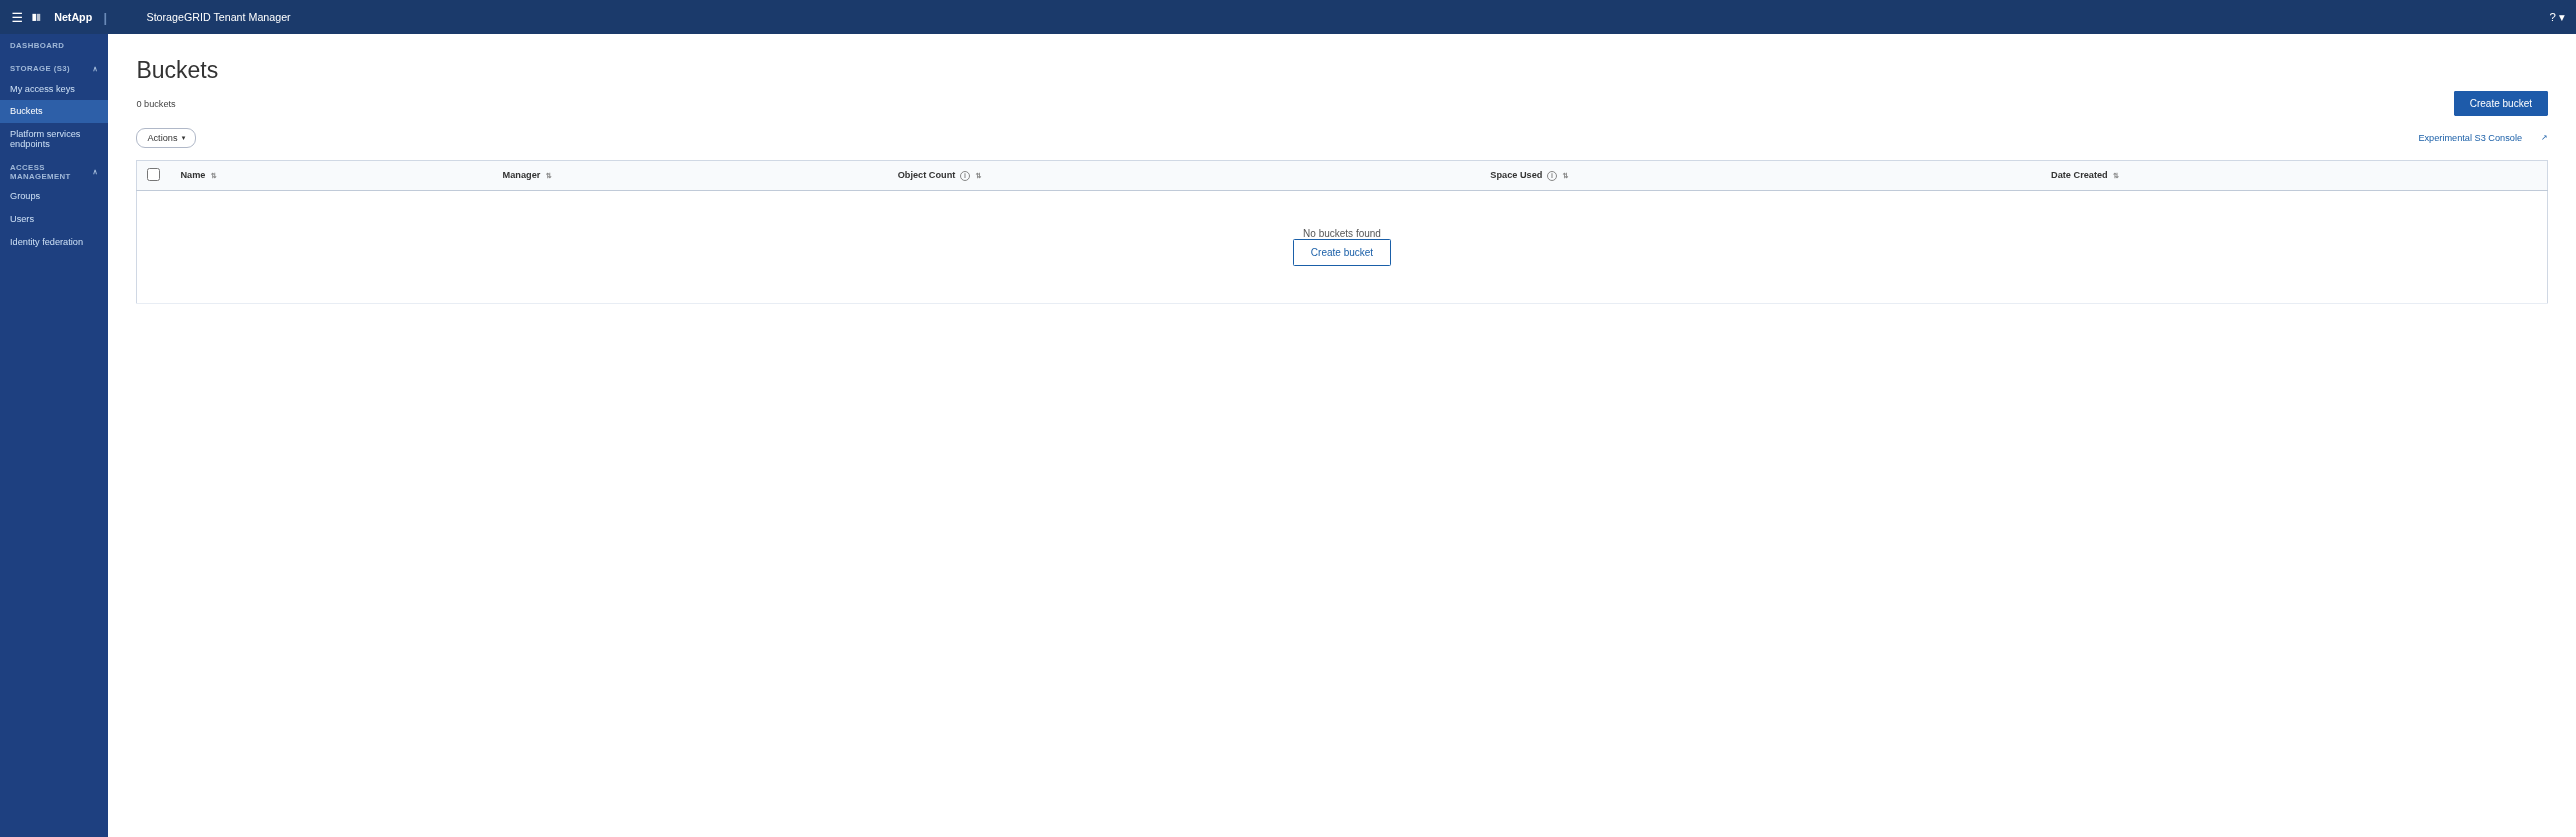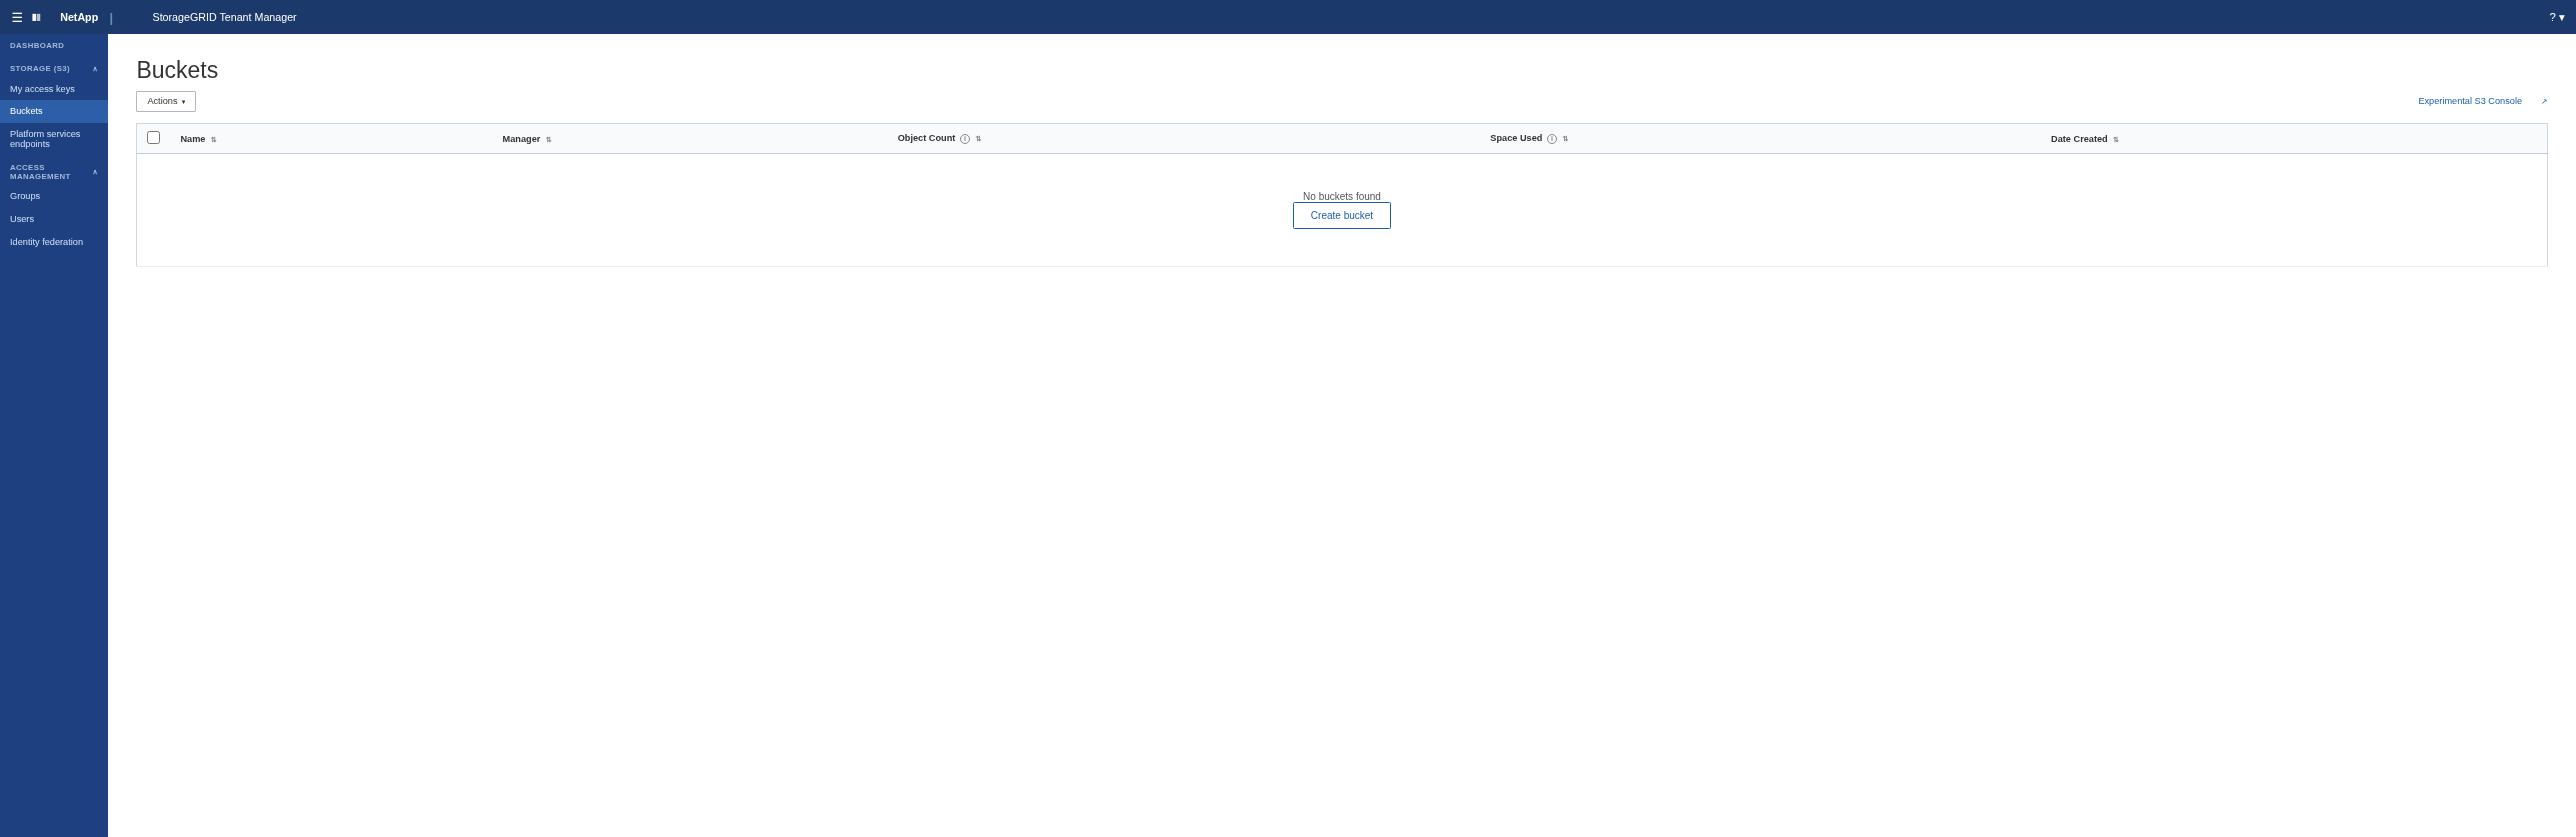--- a/index.html
+++ b/index.html
@@ -29,21 +29,21 @@
     .brand {
       display: flex;
       align-items: center;
       gap: 5.7px;
       font-size: 11.4px;
       font-weight: 600;
     }
     .brand-logo {
       display: flex;
       align-items: center;
-      gap: 16px;
+      gap: 10px;
     }
     .netapp-logo {
       font-weight: bold;
       font-size: 10.7px;
       color: white;
     }
     .divider-vert {
       color: #6a8ab8;
       font-size: 12.8px;
       margin: 0 5.7px;
@@ -154,21 +154,21 @@
     .actions-btn {
       display: flex;
       align-items: center;
       gap: 4.3px;
       border: 0.7px solid #b0b8c8;
       background: white;
       color: #333;
       padding: 4.3px 10px;
       font-size: 9.2px;
       cursor: pointer;
-      border-radius: 1px;
+      border-radius: 9px;
     }
     .actions-btn .chevron-down {
       font-size: 7.1px;
     }
     .s3-console-link {
       display: flex;
       align-items: center;
       gap: 19px;
       color: #1a5fa8;
       font-size: 9.2px;
@@ -306,20 +306,24 @@
     </div>
     <div class="sidebar-item">
       <span>Identity federation</span>
     </div>
   </div>
 
   <div class="content-area">
 
     <h1 class="page-title">Buckets</h1>
 
+    <div class="bucket-count-row">
+      <span class="bucket-count">0 buckets</span>
+      <button class="create-bucket-btn">Create bucket</button>
+    </div>
 
     <div class="toolbar-row">
       <button class="actions-btn">
         <span>Actions</span>
         <span class="chevron-down">▾</span>
       </button>
       <a class="s3-console-link">
         <span>Experimental S3 Console</span>
         <span class="external-link-icon">↗</span>
       </a>

